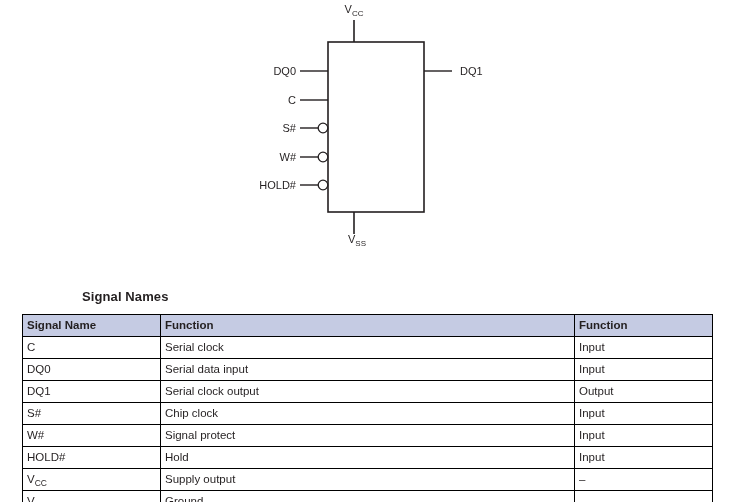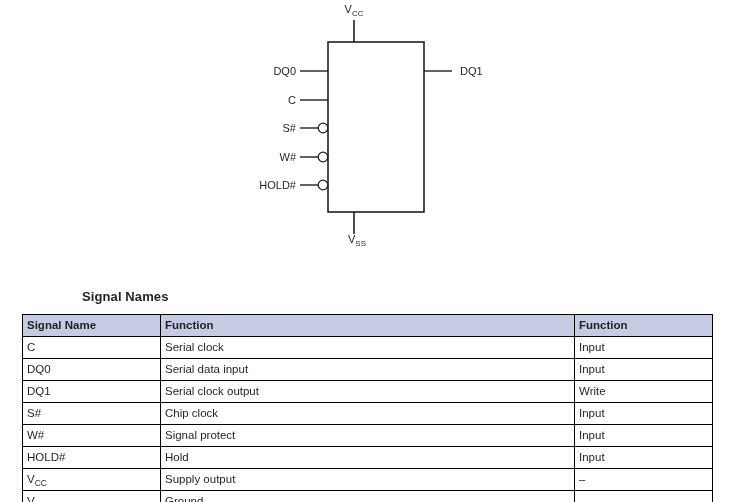--- a/index.html
+++ b/index.html
@@ -168,21 +168,21 @@
           <td>Input</td>
         </tr>
         <tr>
           <td><span>DQ0</span></td>
           <td>Serial data input</td>
           <td>Input</td>
         </tr>
         <tr>
           <td><span>DQ1</span></td>
           <td>Serial clock output</td>
-          <td>Write</td>
+          <td>Output</td>
         </tr>
         <tr>
           <td><span>S#</span></td>
           <td>Chip clock</td>
           <td>Input</td>
         </tr>
         <tr>
           <td><span>W#</span></td>
           <td>Signal protect</td>
           <td>Input</td>

